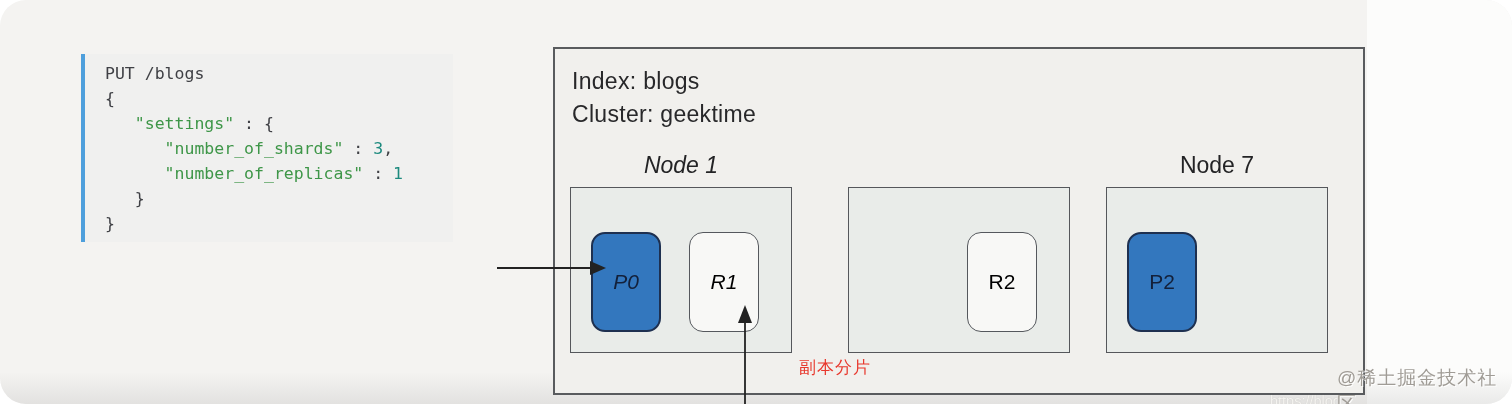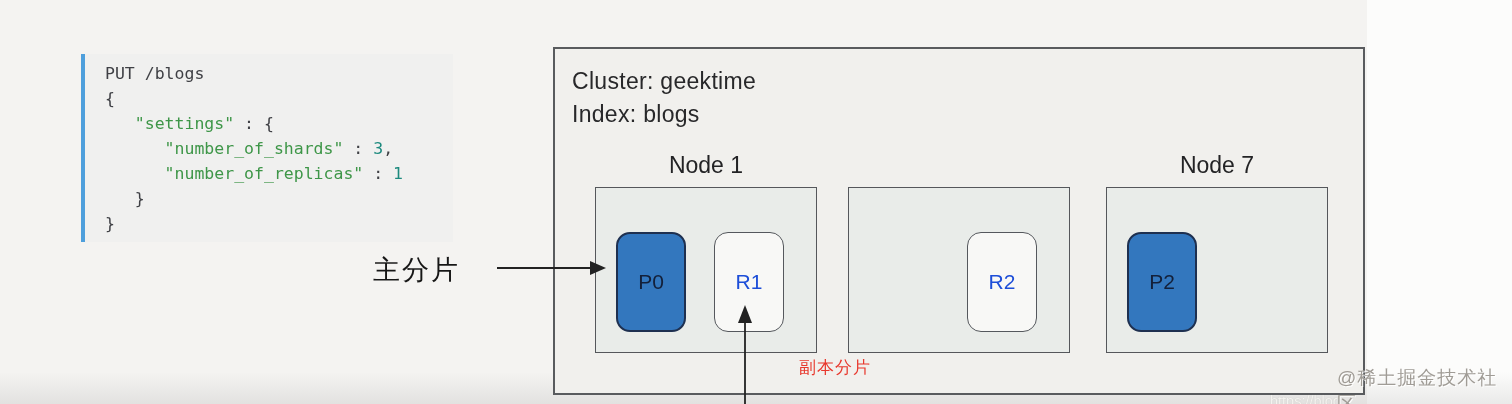--- a/index.html
+++ b/index.html
@@ -1,19 +1,19 @@
 <!DOCTYPE html>
 <html><head>
 <meta charset="utf-8">
 <style>
   html,body{margin:0;padding:0;}
   body{font-family:"Liberation Sans",sans-serif;}
   #canvas{
     position:relative;width:1512px;height:404px;
-    background:#f4f3f1;overflow:hidden;
+    background:#f4f3f1;overflow:hidden;border-radius:26px;
   }
   .right-strip{
     position:absolute;left:1367px;top:0;width:145px;height:404px;
     background:#fcfcfb;
   }
   .bottom-band{
     position:absolute;left:0;bottom:0;width:1512px;height:32px;
     background:linear-gradient(to bottom,rgba(110,110,110,0),rgba(110,110,110,0.13));
   }
 
@@ -53,21 +53,21 @@
   .shard{
     position:absolute;top:44px;width:70px;height:100px;
     border-radius:14px;box-sizing:border-box;
     display:flex;align-items:center;justify-content:center;
     font-size:21px;
   }
   .shard.primary{
     left:20px;background:#3377be;border:2px solid #1e3050;color:#13203a;
   }
   .shard.replica{
-    left:118px;background:#f8f8f6;border:1.5px solid #55585d;color:#1d4ed8;
+    left:118px;background:#f8f8f6;border:1.5px solid #55585d;color:#000000;
   }
 
   
   .primary-label{
     position:absolute;left:373px;top:252px;
     font-size:27px;color:#161616;letter-spacing:2px;
   }
   .replica-label{
     position:absolute;left:767px;top:356px;
     font-size:17px;color:#e8382d;letter-spacing:1px;margin-left:32px;
@@ -107,25 +107,25 @@
         <div class="code-line"><span class="tok-plain">   </span><span class="tok-string">"settings"</span><span class="tok-plain"> : {</span></div>
         <div class="code-line"><span class="tok-plain">      </span><span class="tok-string">"number_of_shards"</span><span class="tok-plain"> : </span><span class="tok-number">3</span><span class="tok-plain">,</span></div>
         <div class="code-line"><span class="tok-plain">      </span><span class="tok-string">"number_of_replicas"</span><span class="tok-plain"> : </span><span class="tok-number">1</span></div>
         <div class="code-line"><span class="tok-plain">   }</span></div>
         <div class="code-line"><span class="tok-plain">}</span></div>
       </div>
   </div>
 
   <div class="cluster-box">
     <div class="cluster-title">
+      <div>Index: blogs</div>
       <div>Cluster: geektime</div>
-      <div>Index: blogs</div>
     </div>
     <div>
-        <div class="node-group" style="left: 40px;">
+        <div class="node-group" style="left: 15px; font-style: italic;">
     <div class="node-label">Node 1</div>
     <div class="node-box">
       <div class="shard primary">P0</div>
       <div class="shard replica">R1</div>
     </div>
   </div>
         <div class="node-group" style="left: 293px;">
     <div class="node-box">
       <div class="shard replica">R2</div>
     </div>
@@ -143,19 +143,18 @@
     <g stroke="#222222" fill="#222222">
       <line x1="497" y1="268" x2="593" y2="268" stroke-width="1.8"></line>
       <polygon points="606,268 590,261 590,275" stroke="none"></polygon>
     </g>
     <g stroke="#222222" fill="#222222">
       <line x1="745" y1="404" x2="745" y2="318" stroke-width="1.8"></line>
       <polygon points="745,305 738,323 752,323" stroke="none"></polygon>
     </g>
   </svg>
 
-  <div class="primary-label">主分片</div>
   <div class="replica-label">副本分片</div>
 
   <div class="watermark-url">https://blog</div>
   <div class="watermark-community">@稀土掘金技术社区</div>
 
 </div>
 
 </body></html>

